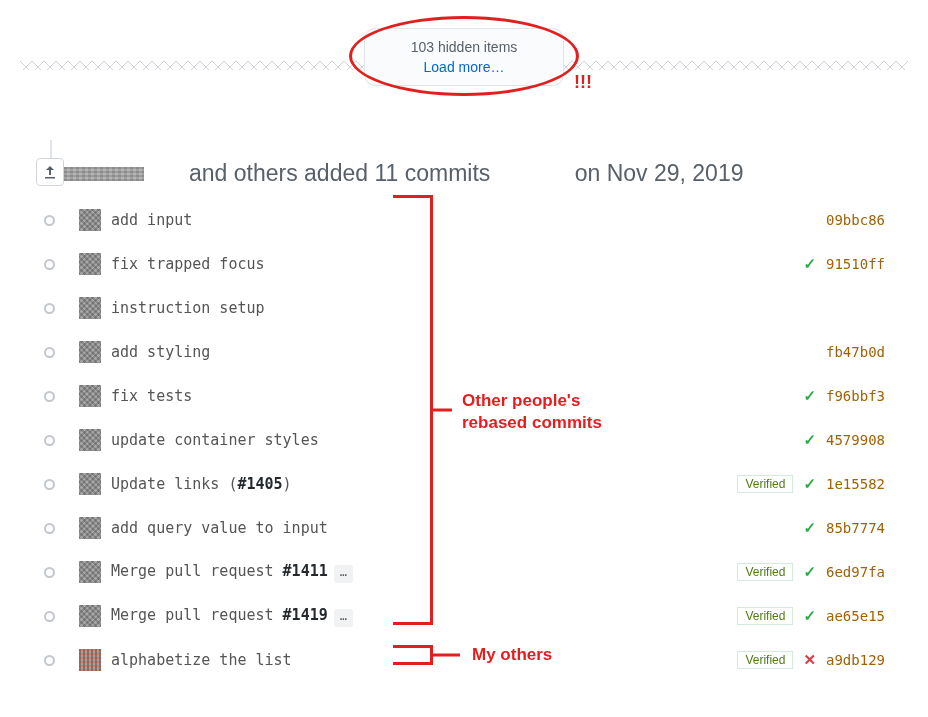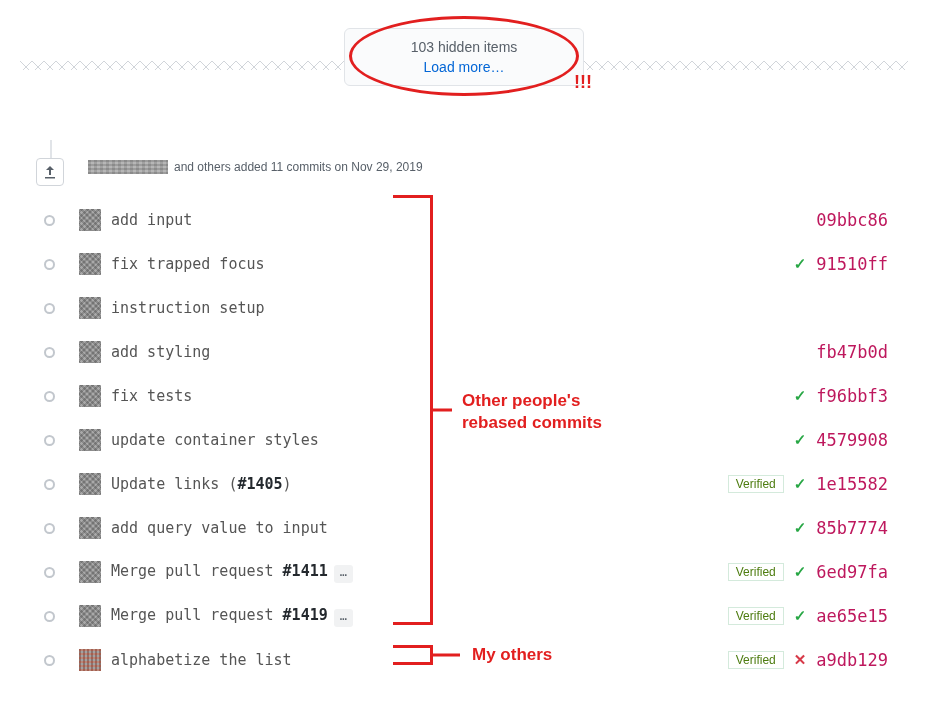--- a/index.html
+++ b/index.html
@@ -11,24 +11,24 @@
       position: relative;
       color: #24292e;
     }
 
     
     .hidden-box {
       position: absolute;
       left: 50%;
       top: 28px;
       transform: translateX(-50%);
-      width: 240px;
+      width: 200px;
       text-align: center;
       border: 1px solid #e1e4e8;
-      border-radius: 6px;
+      border-radius: 11px;
       padding: 10px 12px;
       background: #fafbfc;
       font-size: 14px;
       z-index: 2;
     }
     .hidden-box .count { color: #586069; }
     .hidden-box .load { color: #0366d6; font-weight: 500; margin-top: 4px; }
 
     
     .zigzag {
@@ -92,26 +92,27 @@
       border: 1px solid #d1d5da;
       border-radius: 4px;
       display: flex;
       align-items: center;
       justify-content: center;
       color: #586069;
     }
 
     .summary {
       position: absolute;
-      left: 52px;
+      left: 28px;
       top: 20px;
-      font-size: 12px;
+      font-size: 23px;
       color: #586069;
       display: flex;
       align-items: center;
+      gap: 39px;
     }
     .summary .pix-user {
       display: inline-block;
       width: 80px;
       height: 14px;
       margin-right: 6px;
       background:
         repeating-linear-gradient(90deg, #b8b8b8 0 3px, #d0d0d0 3px 6px),
         repeating-linear-gradient(0deg, #c0c0c0 0 2px, #e0e0e0 2px 4px);
       background-blend-mode: multiply;
@@ -190,22 +191,22 @@
       font-size: 12px;
       padding: 2px 7px;
       border-radius: 0;
       line-height: 1;
     }
     .check, .cross { font-size: 15px; font-weight: 700; }
     .check { color: #28a745; }
     .cross { color: #d73a49; }
     .sha {
       font-family: SFMono-Regular, ui-monospace, Menlo, monospace;
-      font-size: 17px;
-      color: #be185d;
+      font-size: 14px;
+      color: #a16207;
       min-width: 62px;
       text-align: left;
     }
 
     
     .bracket-others {
       position: absolute;
       left: 393px;
       top: 195px;
       width: 40px;

